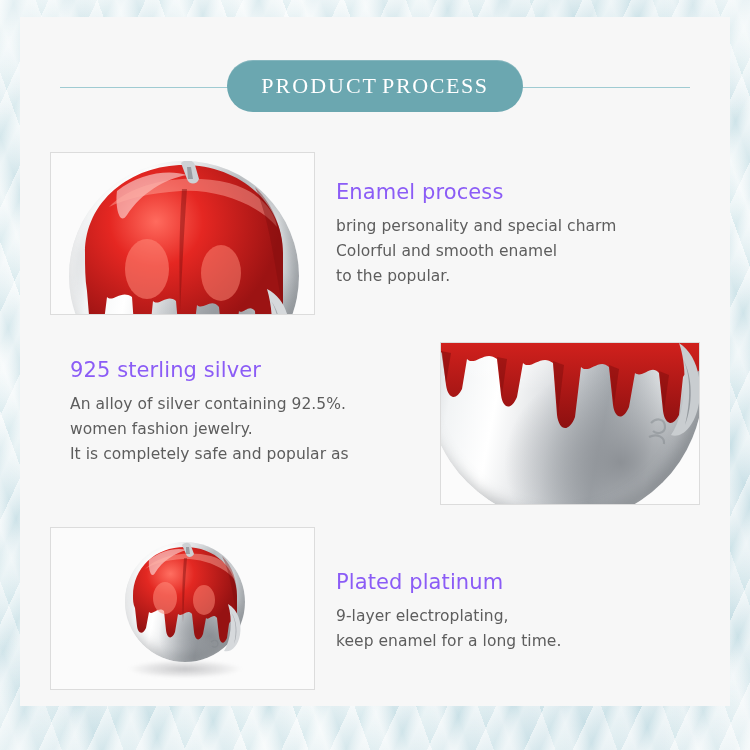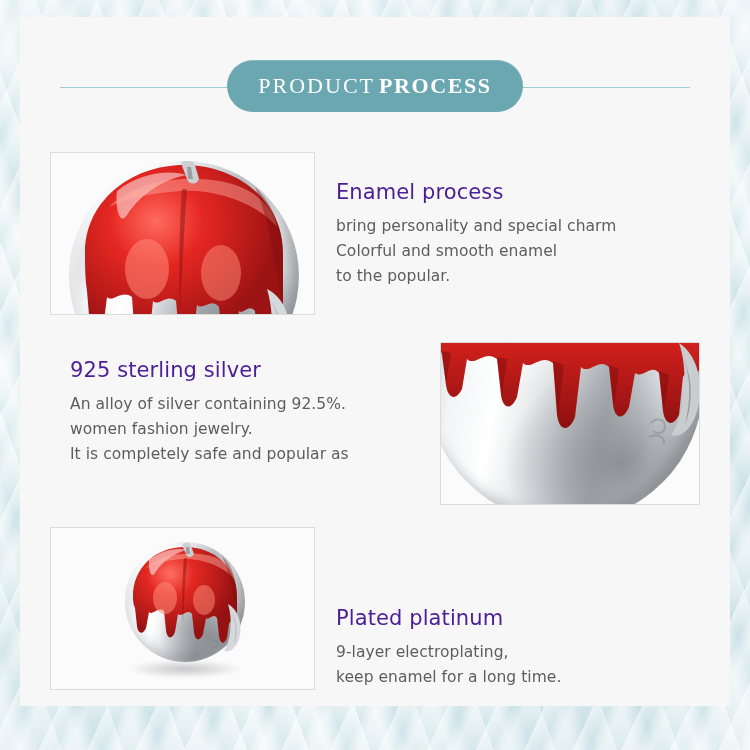--- a/index.html
+++ b/index.html
@@ -50,38 +50,38 @@
     background:#6ba7b0;
     display:flex;align-items:center;justify-content:center;
     gap:4px;
     box-shadow:inset 0 1px 0 rgba(255,255,255,.18);
   }
   .pill-word{
     font-family:"Liberation Serif","DejaVu Serif",serif;
     color:#ffffff;font-size:22px;letter-spacing:2.0px;line-height:1;
   }
   .pill-word.light{font-weight:400;}
-  .pill-word.bold{font-weight:700;letter-spacing:1.6px;}
+  .pill-word.bold{font-weight:400;letter-spacing:1.6px;}
 
   
   .row{position:absolute;}
 
   .photo{
     position:absolute;
     background:#fbfbfb;
     border:1px solid #dcdcdc;
     box-sizing:border-box;
     overflow:hidden;
   }
   .photo-inner{position:absolute;inset:0;}
 
   
   .txt{position:absolute;}
   .heading{
-    font-size:21px;color:#4c1d95;font-weight:400;
+    font-size:21px;color:#8b5cf6;font-weight:400;
     line-height:1.2;margin:0 0 9px 0;letter-spacing:.1px;
   }
   .bodyline{
     font-size:15.5px;color:#5d5d5d;font-weight:400;
     line-height:1.62;margin:0;letter-spacing:.05px;white-space:nowrap;
   }
 
   
   .bead{position:absolute;}
 
@@ -310,21 +310,21 @@
                 <path d="M106 70 C 112 78 113 92 109 102 C 112 89 111 78 106 70 Z" fill="#8e9398" opacity=".7"></path>
                 <g opacity=".35" fill="none" stroke="#7c8287" stroke-width="1.2">
                   <path d="M86 100 c 3 -3 7 -2 7 2 c 0 3 -4 4 -6 2"></path>
                 </g>
               </svg>
             </div>
           </div>
         </div>
       </div>
 
-      <div class="txt" style="left:316px;top:553px;width:370px;margin-top:36px;">
+      <div class="txt" style="left:316px;top:553px;width:370px;">
         <p class="heading">Plated platinum</p>
         <p class="bodyline">9-layer electroplating,</p>
         <p class="bodyline">keep enamel for a long time.</p>
       </div>
     </div>
 
   </div>
 </div>
 
 </body></html>

